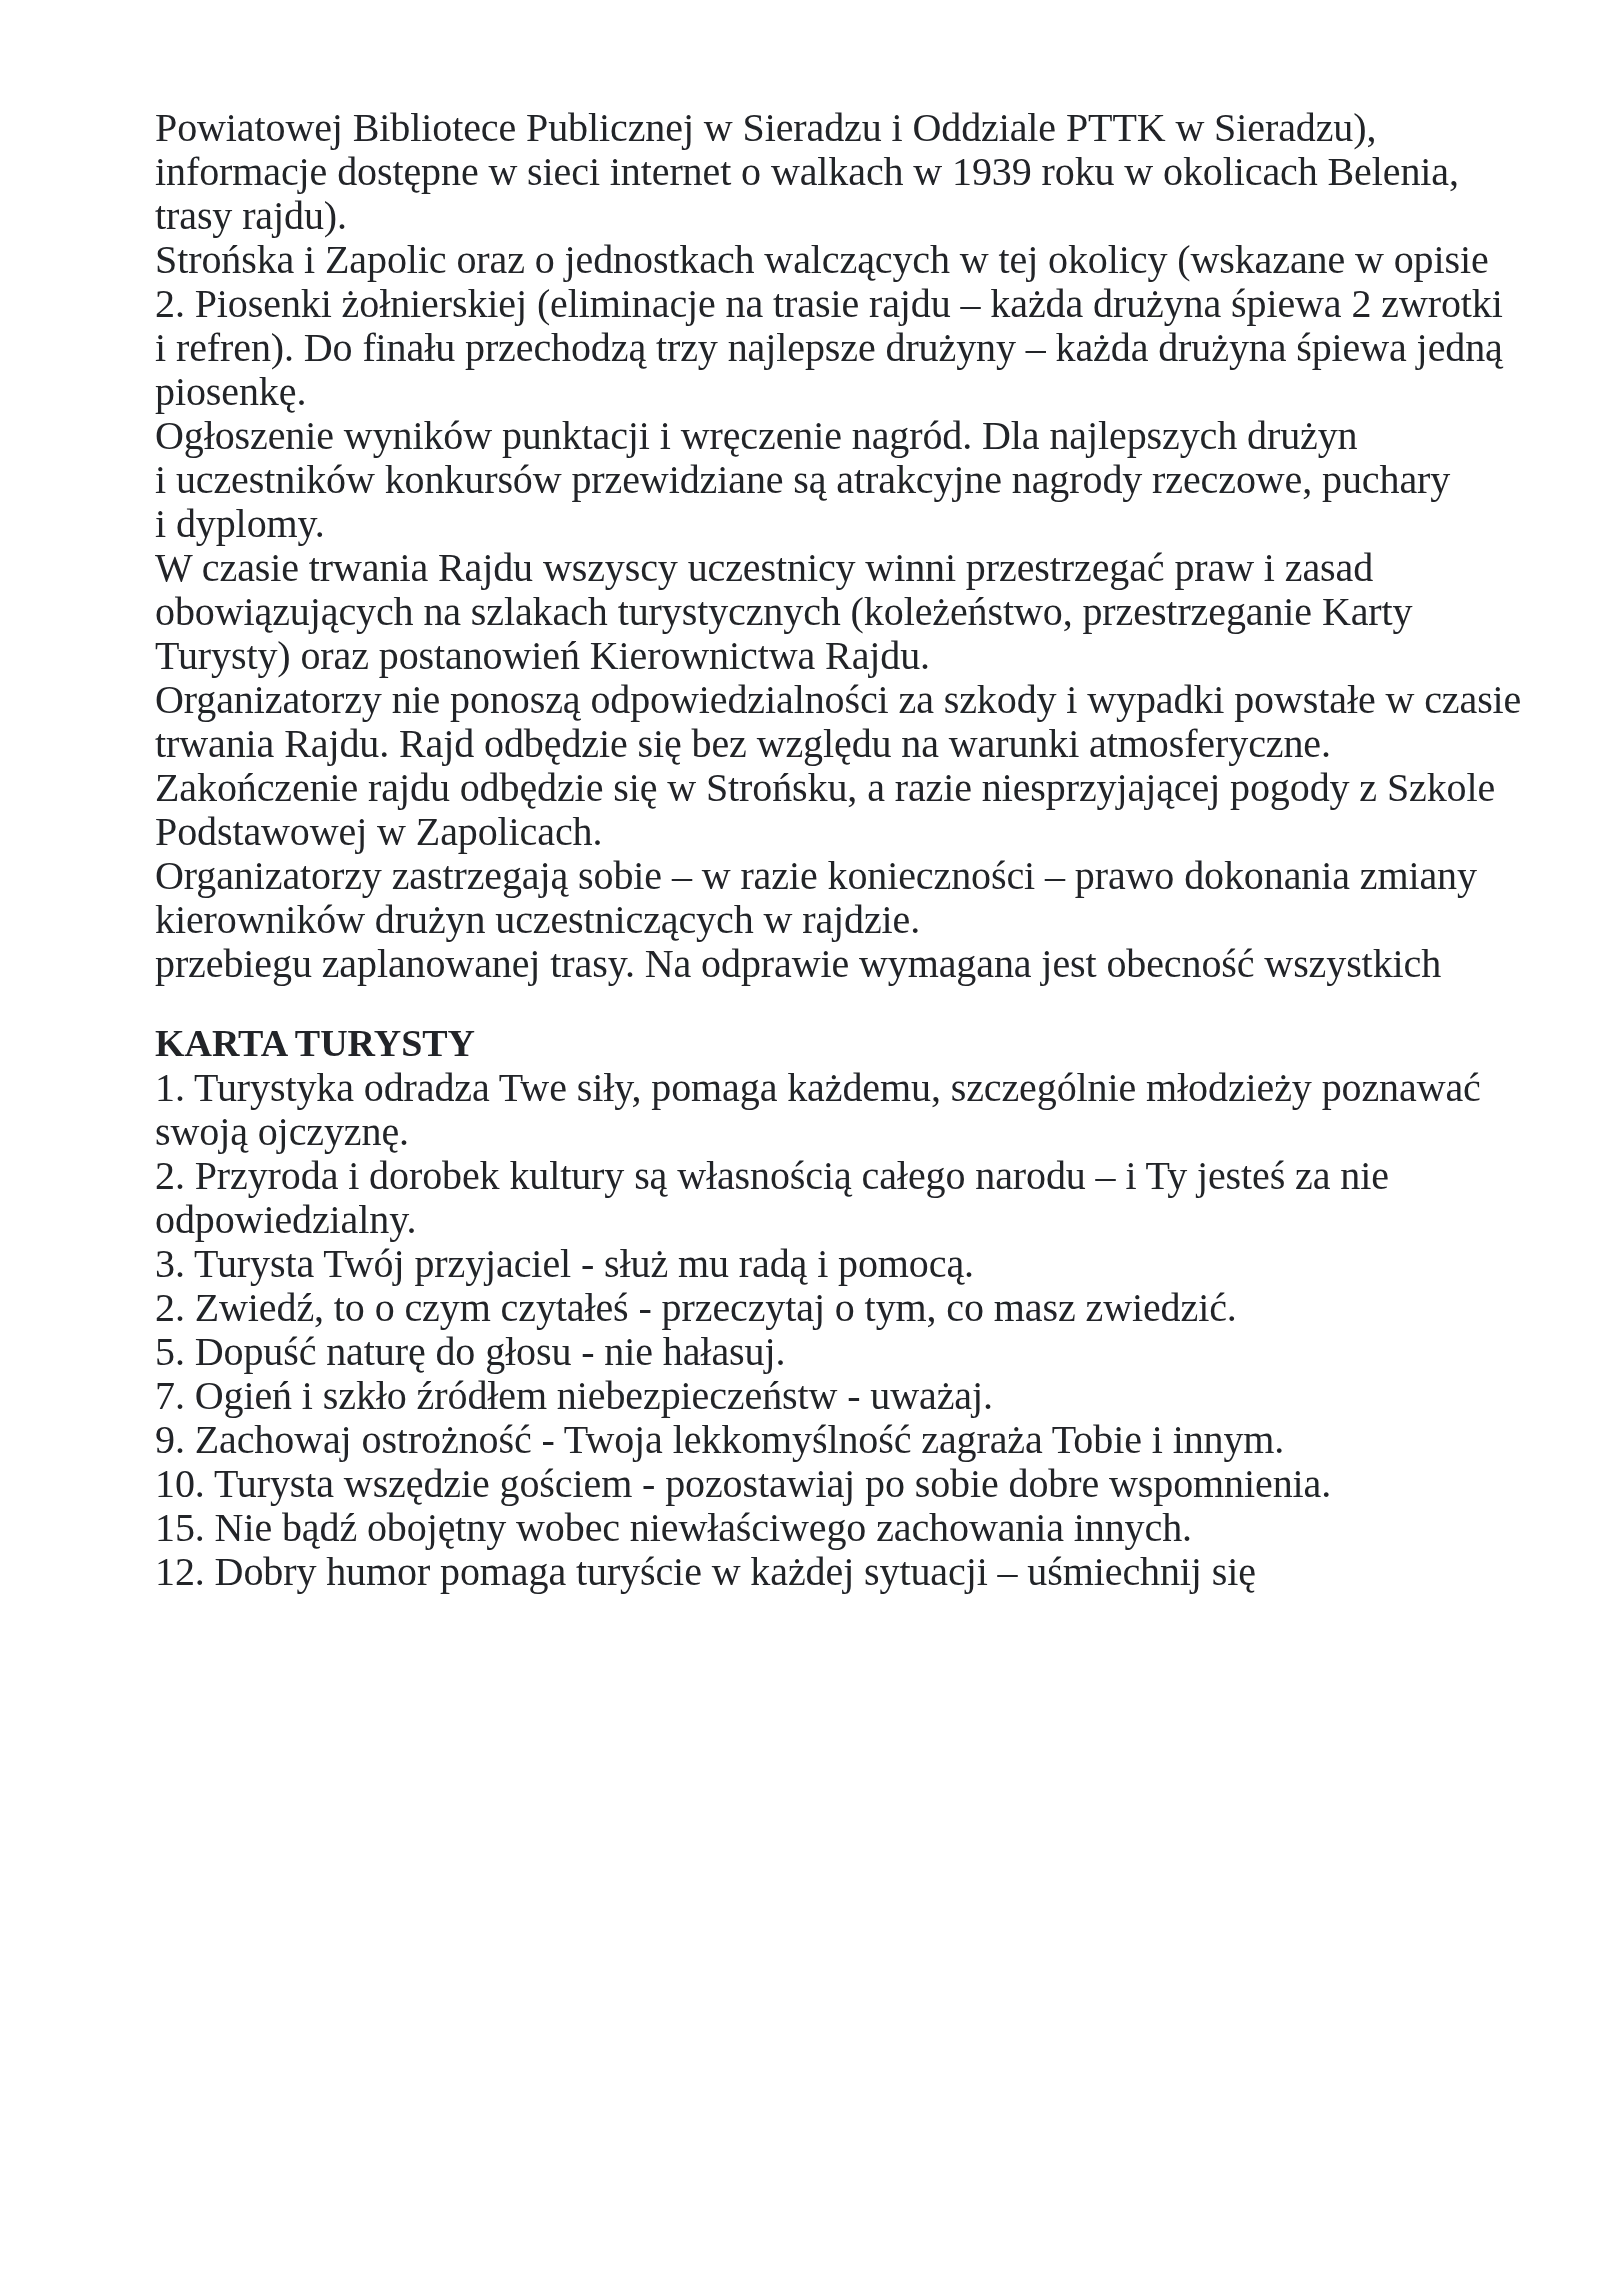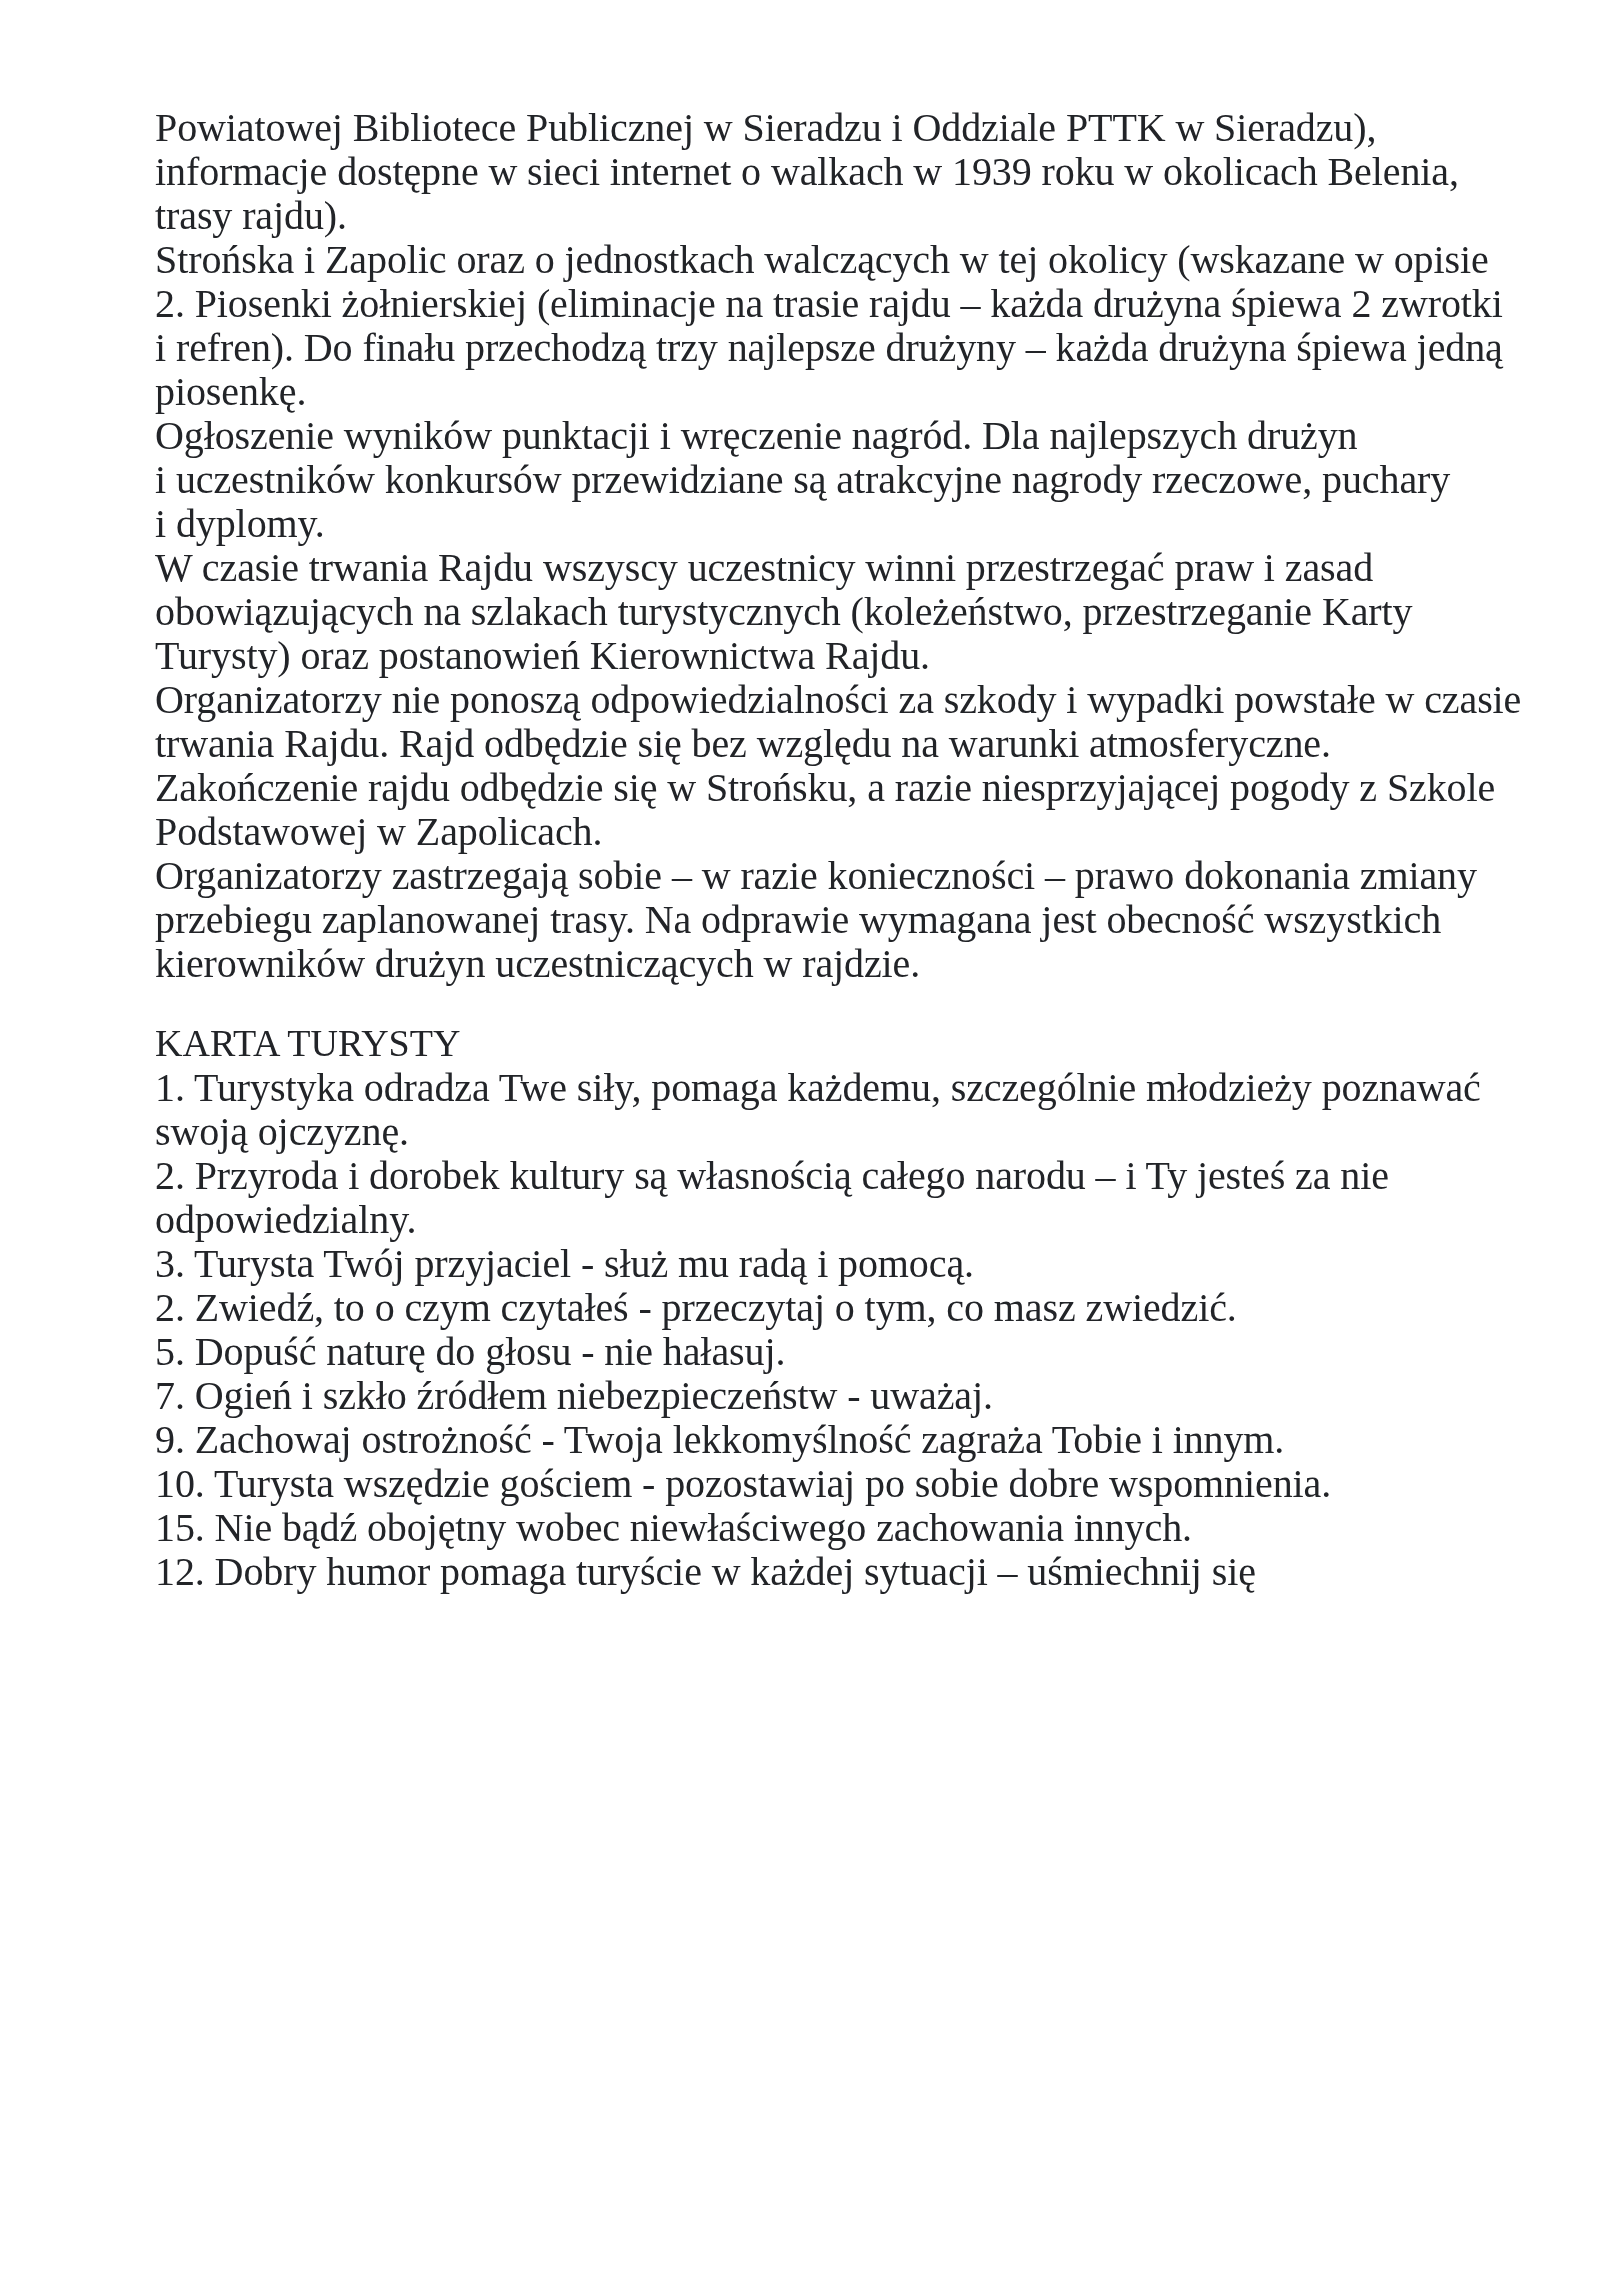--- a/index.html
+++ b/index.html
@@ -35,21 +35,21 @@
       font-weight: bold;
       font-size: 44px;
       line-height: 51px;
       height: 51px;
       margin-top: 41px;
       padding-left: 12.7px;
       white-space: nowrap;
       letter-spacing: 0.2px;
     }
     .heading-karta {
-      font-weight: normal;
+      font-weight: bold;
       font-size: 38px;
       line-height: 45px;
       height: 45px;
       margin-top: 35px;
       white-space: nowrap;
     }
   </style>
 </head>
 <body>
 
@@ -70,22 +70,22 @@
 
   <div class="section">
     <div class="line">W czasie trwania Rajdu wszyscy uczestnicy winni przestrzegać praw i zasad</div>
     <div class="line">obowiązujących na szlakach turystycznych (koleżeństwo, przestrzeganie Karty</div>
     <div class="line">Turysty) oraz postanowień Kierownictwa Rajdu.</div>
     <div class="line">Organizatorzy nie ponoszą odpowiedzialności za szkody i wypadki powstałe w czasie</div>
     <div class="line">trwania Rajdu. Rajd odbędzie się bez względu na warunki atmosferyczne.</div>
     <div class="line">Zakończenie rajdu odbędzie się w Strońsku, a razie niesprzyjającej pogody z Szkole</div>
     <div class="line">Podstawowej w Zapolicach.</div>
     <div class="line">Organizatorzy zastrzegają sobie – w razie konieczności – prawo dokonania zmiany</div>
+    <div class="line">kierowników drużyn uczestniczących w rajdzie.</div>
     <div class="line">przebiegu zaplanowanej trasy. Na odprawie wymagana jest obecność wszystkich</div>
-    <div class="line">kierowników drużyn uczestniczących w rajdzie.</div>
   </div>
 
   <div class="section">
     <div class="heading-karta">KARTA TURYSTY</div>
     <div class="line">1. Turystyka odradza Twe siły, pomaga każdemu, szczególnie młodzieży poznawać</div>
     <div class="line">swoją ojczyznę.</div>
     <div class="line">2. Przyroda i dorobek kultury są własnością całego narodu – i Ty jesteś za nie</div>
     <div class="line">odpowiedzialny.</div>
     <div class="line">3. Turysta Twój przyjaciel - służ mu radą i pomocą.</div>
     <div class="line">2. Zwiedź, to o czym czytałeś - przeczytaj o tym, co masz zwiedzić.</div>

